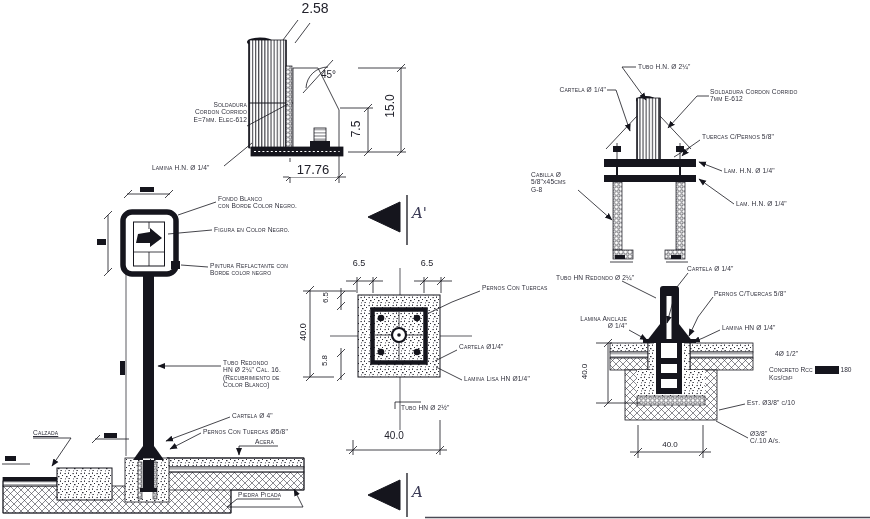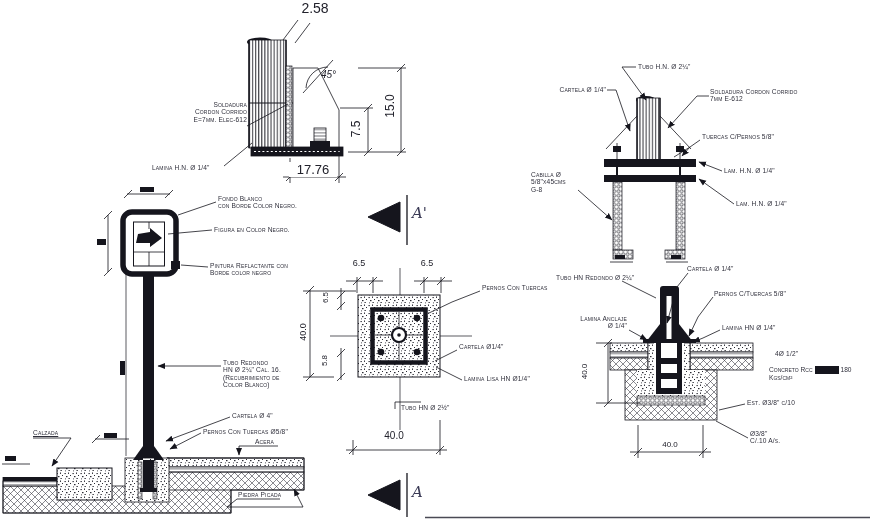--- a/index.html
+++ b/index.html
@@ -300,21 +300,21 @@
     <line x1="629" y1="330" x2="647" y2="340" marker-end="url(#ah)"></line>
     <polyline points="720,330 703,338 693,342" marker-end="url(#ah)"></polyline>
     <line x1="745" y1="404" x2="719" y2="410"></line>
     <line x1="748" y1="438" x2="716" y2="421"></line>
   </g>
 
   <line x1="425" y1="517.5" x2="870" y2="517.5" stroke="#4a4a55" stroke-width="1.5"></line>
 </svg>
 
 <div class="dim f14 ctr" style="left:292px;top:0px;width:46px;">2.58</div>
-<div class="dim f10" style="left:321px;top:69px;font-style:italic;">45°</div>
+<div class="dim f10" style="left:321px;top:69px;">45°</div>
 <div class="dim f12 rot" style="left:375px;top:99px;width:30px;">15.0</div>
 <div class="dim f12 rot" style="left:341px;top:122px;width:30px;">7.5</div>
 <div class="dim f13 ctr" style="left:289px;top:162px;width:48px;background:#fff;">17.76</div>
 <div class="lbl ra" style="left:149px;top:101px;width:98px;">Soldadura
 Cordon Corrido
 E=7mm. Elec-612</div>
 <div class="lbl" style="left:152px;top:164px;width:100px;">Lamina H.N. Ø 1/4"</div>
 
 <div class="lbl" style="left:638px;top:63px;width:70px;">Tubo H.N. Ø 2¼"</div>
 <div class="lbl ra" style="left:531px;top:86px;width:75px;">Cartela Ø 1/4"</div>

